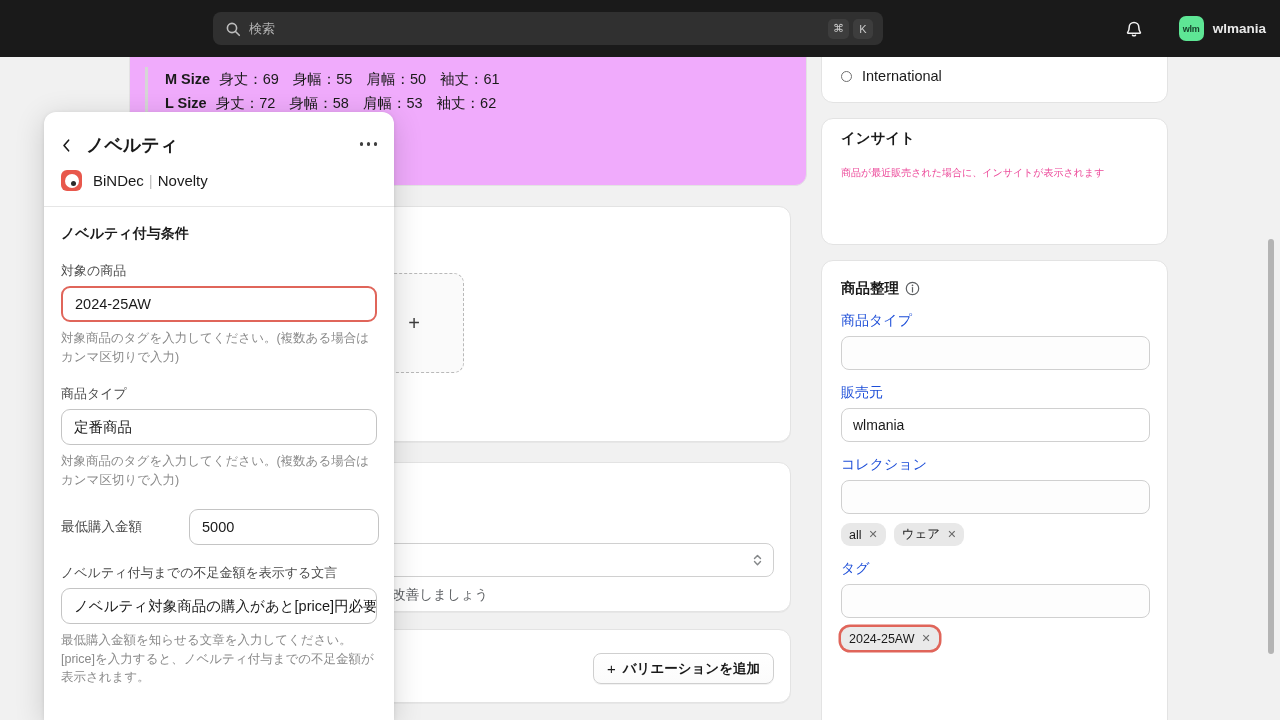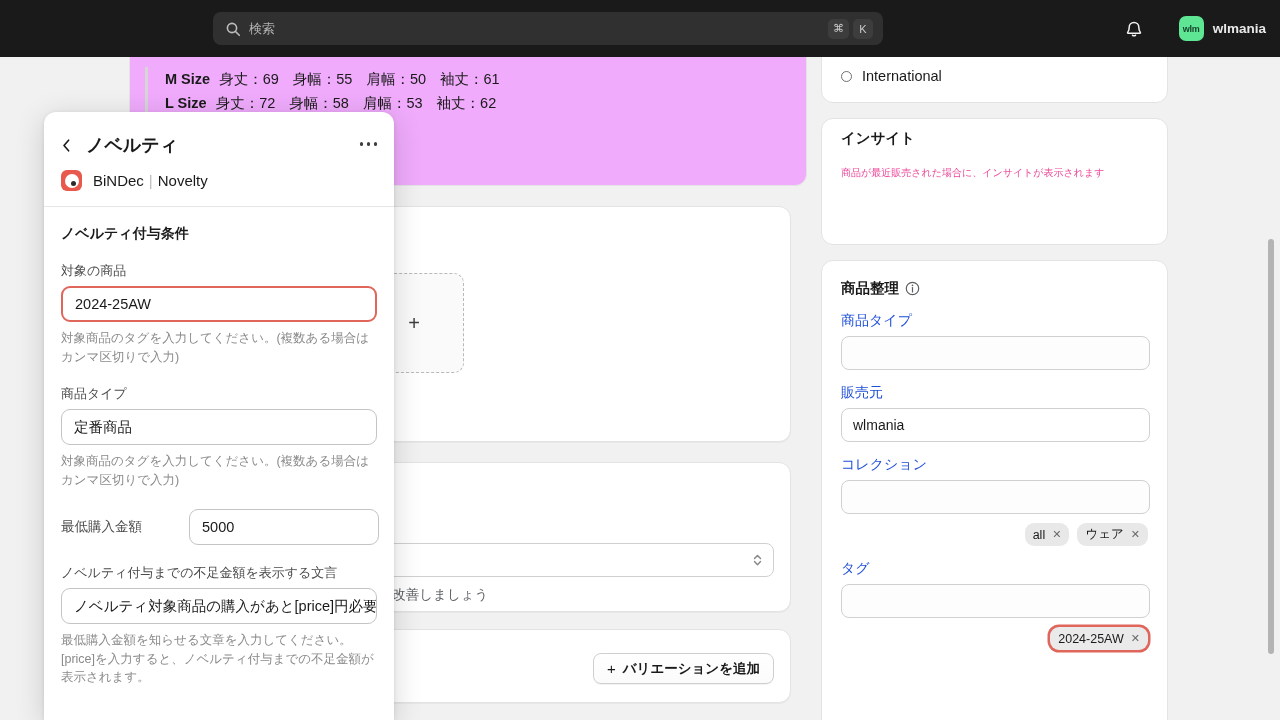--- a/index.html
+++ b/index.html
@@ -213,21 +213,21 @@
     padding: 18px 19px 0 19px;
   }
   .f-label { font-size: 14px; color: #1d4ed8; margin-top: 14px; margin-bottom: 6px; }
   .f-input {
     width: 309px; height: 34px;
     border: 1px solid #d0d0d0; border-radius: 8px; background: #fff;
     display: flex; align-items: center; padding: 0 11px;
     font-size: 14px; color: #1a1a1a;
   }
   .f-input.empty { background: #fdfdfd; }
-  .chips { display: flex; gap: 8px; margin-top: 9px; flex-wrap: wrap; justify-content: flex-end; }
+  .chips { display: flex; gap: 8px; margin-top: 9px; flex-wrap: wrap; }
   .chip {
     background: #e8e8e8; border-radius: 9px; height: 23px;
     display: inline-flex; align-items: center; gap: 7px;
     padding: 0 8px; font-size: 12.5px; color: #1a1a1a;
   }
   .chip .x { font-size: 11px; color: #6a6a6a; line-height: 1; }
   .chip.hl {
     box-shadow: 0 0 0 2.5px #e0655a;
     background: #eaeaea;
   }

